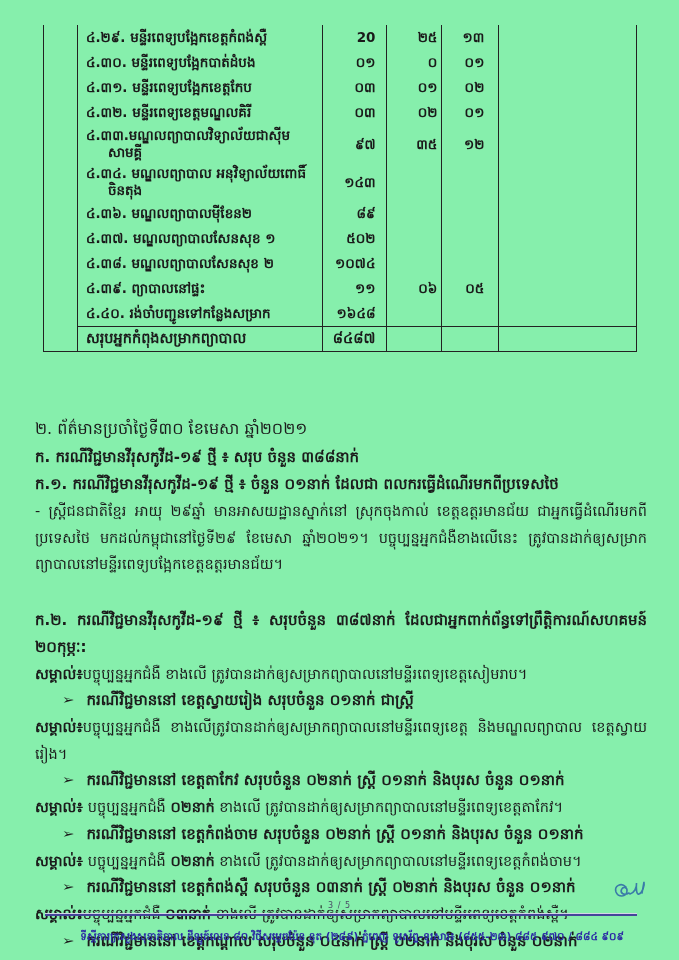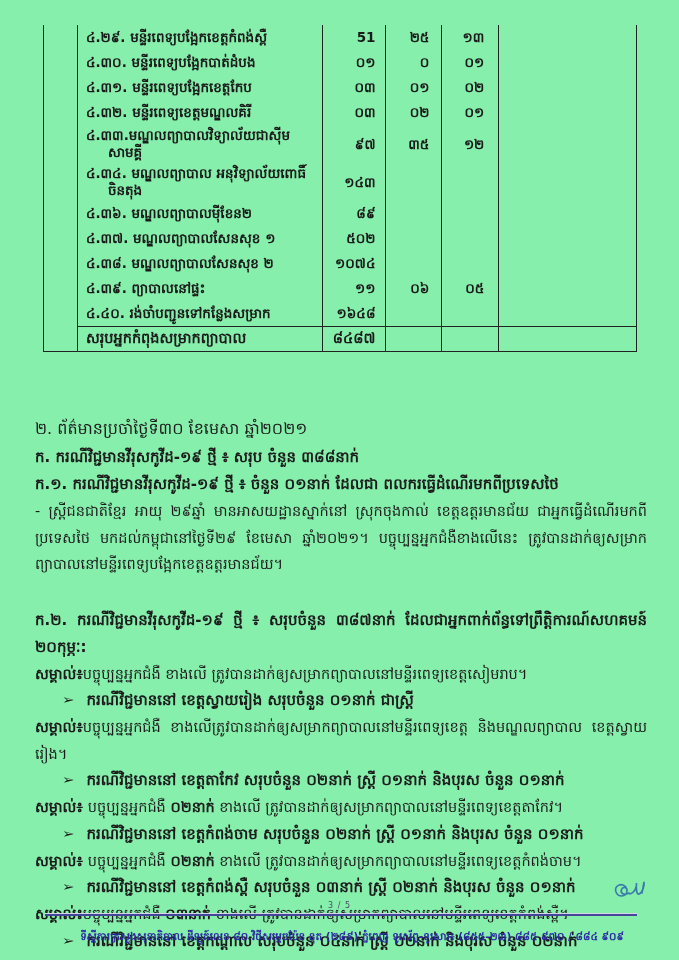--- a/index.html
+++ b/index.html
@@ -33,21 +33,21 @@
   }
   table.patients td {
     border-left: 1px solid #222;
     vertical-align: middle;
     height: 25px;
     line-height: 17px;
   }
   table.patients td.c0 { width: 34px; border-left: none; }
   table.patients td.c1 { width: 245px; padding: 2px 4px 2px 30px; text-indent: -22px; }
   table.patients td.c2 { width: 64px;  text-align: right; padding-right: 10px; }
-  table.patients td.c3 { width: 56px;  text-align: right; padding-right: 12px; }
+  table.patients td.c3 { width: 56px;  text-align: right; padding-right: 4px; }
   table.patients td.c4 { width: 57px;  text-align: right; padding-right: 14px; }
   table.patients td.c5 { width: 138px; }
   table.patients tr.total-row td { border-top: 1.5px solid #222; font-size: 14.5px; }
   table.patients tr.total-row td.c0 { border-top: none; }
   
   .body-text {
     position: absolute;
     left: 35px;
     top: 414px;
     width: 612px;
@@ -106,21 +106,21 @@
 <body>
 
 <div class="page">
 
   <div class="tbl-wrap">
     <table class="patients">
       <tbody id="table-body">
           <tr>
             <td class="c0"></td>
             <td class="c1">៤.២៩. មន្ទីរពេទ្យបង្អែកខេត្តកំពង់ស្ពឺ</td>
-            <td class="c2">51</td>
+            <td class="c2">20</td>
             <td class="c3">២៥</td>
             <td class="c4">១៣</td>
             <td class="c5"></td>
           </tr>
           <tr>
             <td class="c0"></td>
             <td class="c1">៤.៣០. មន្ទីរពេទ្យបង្អែកបាត់ដំបង</td>
             <td class="c2">០១</td>
             <td class="c3">០</td>
             <td class="c4">០១</td>

